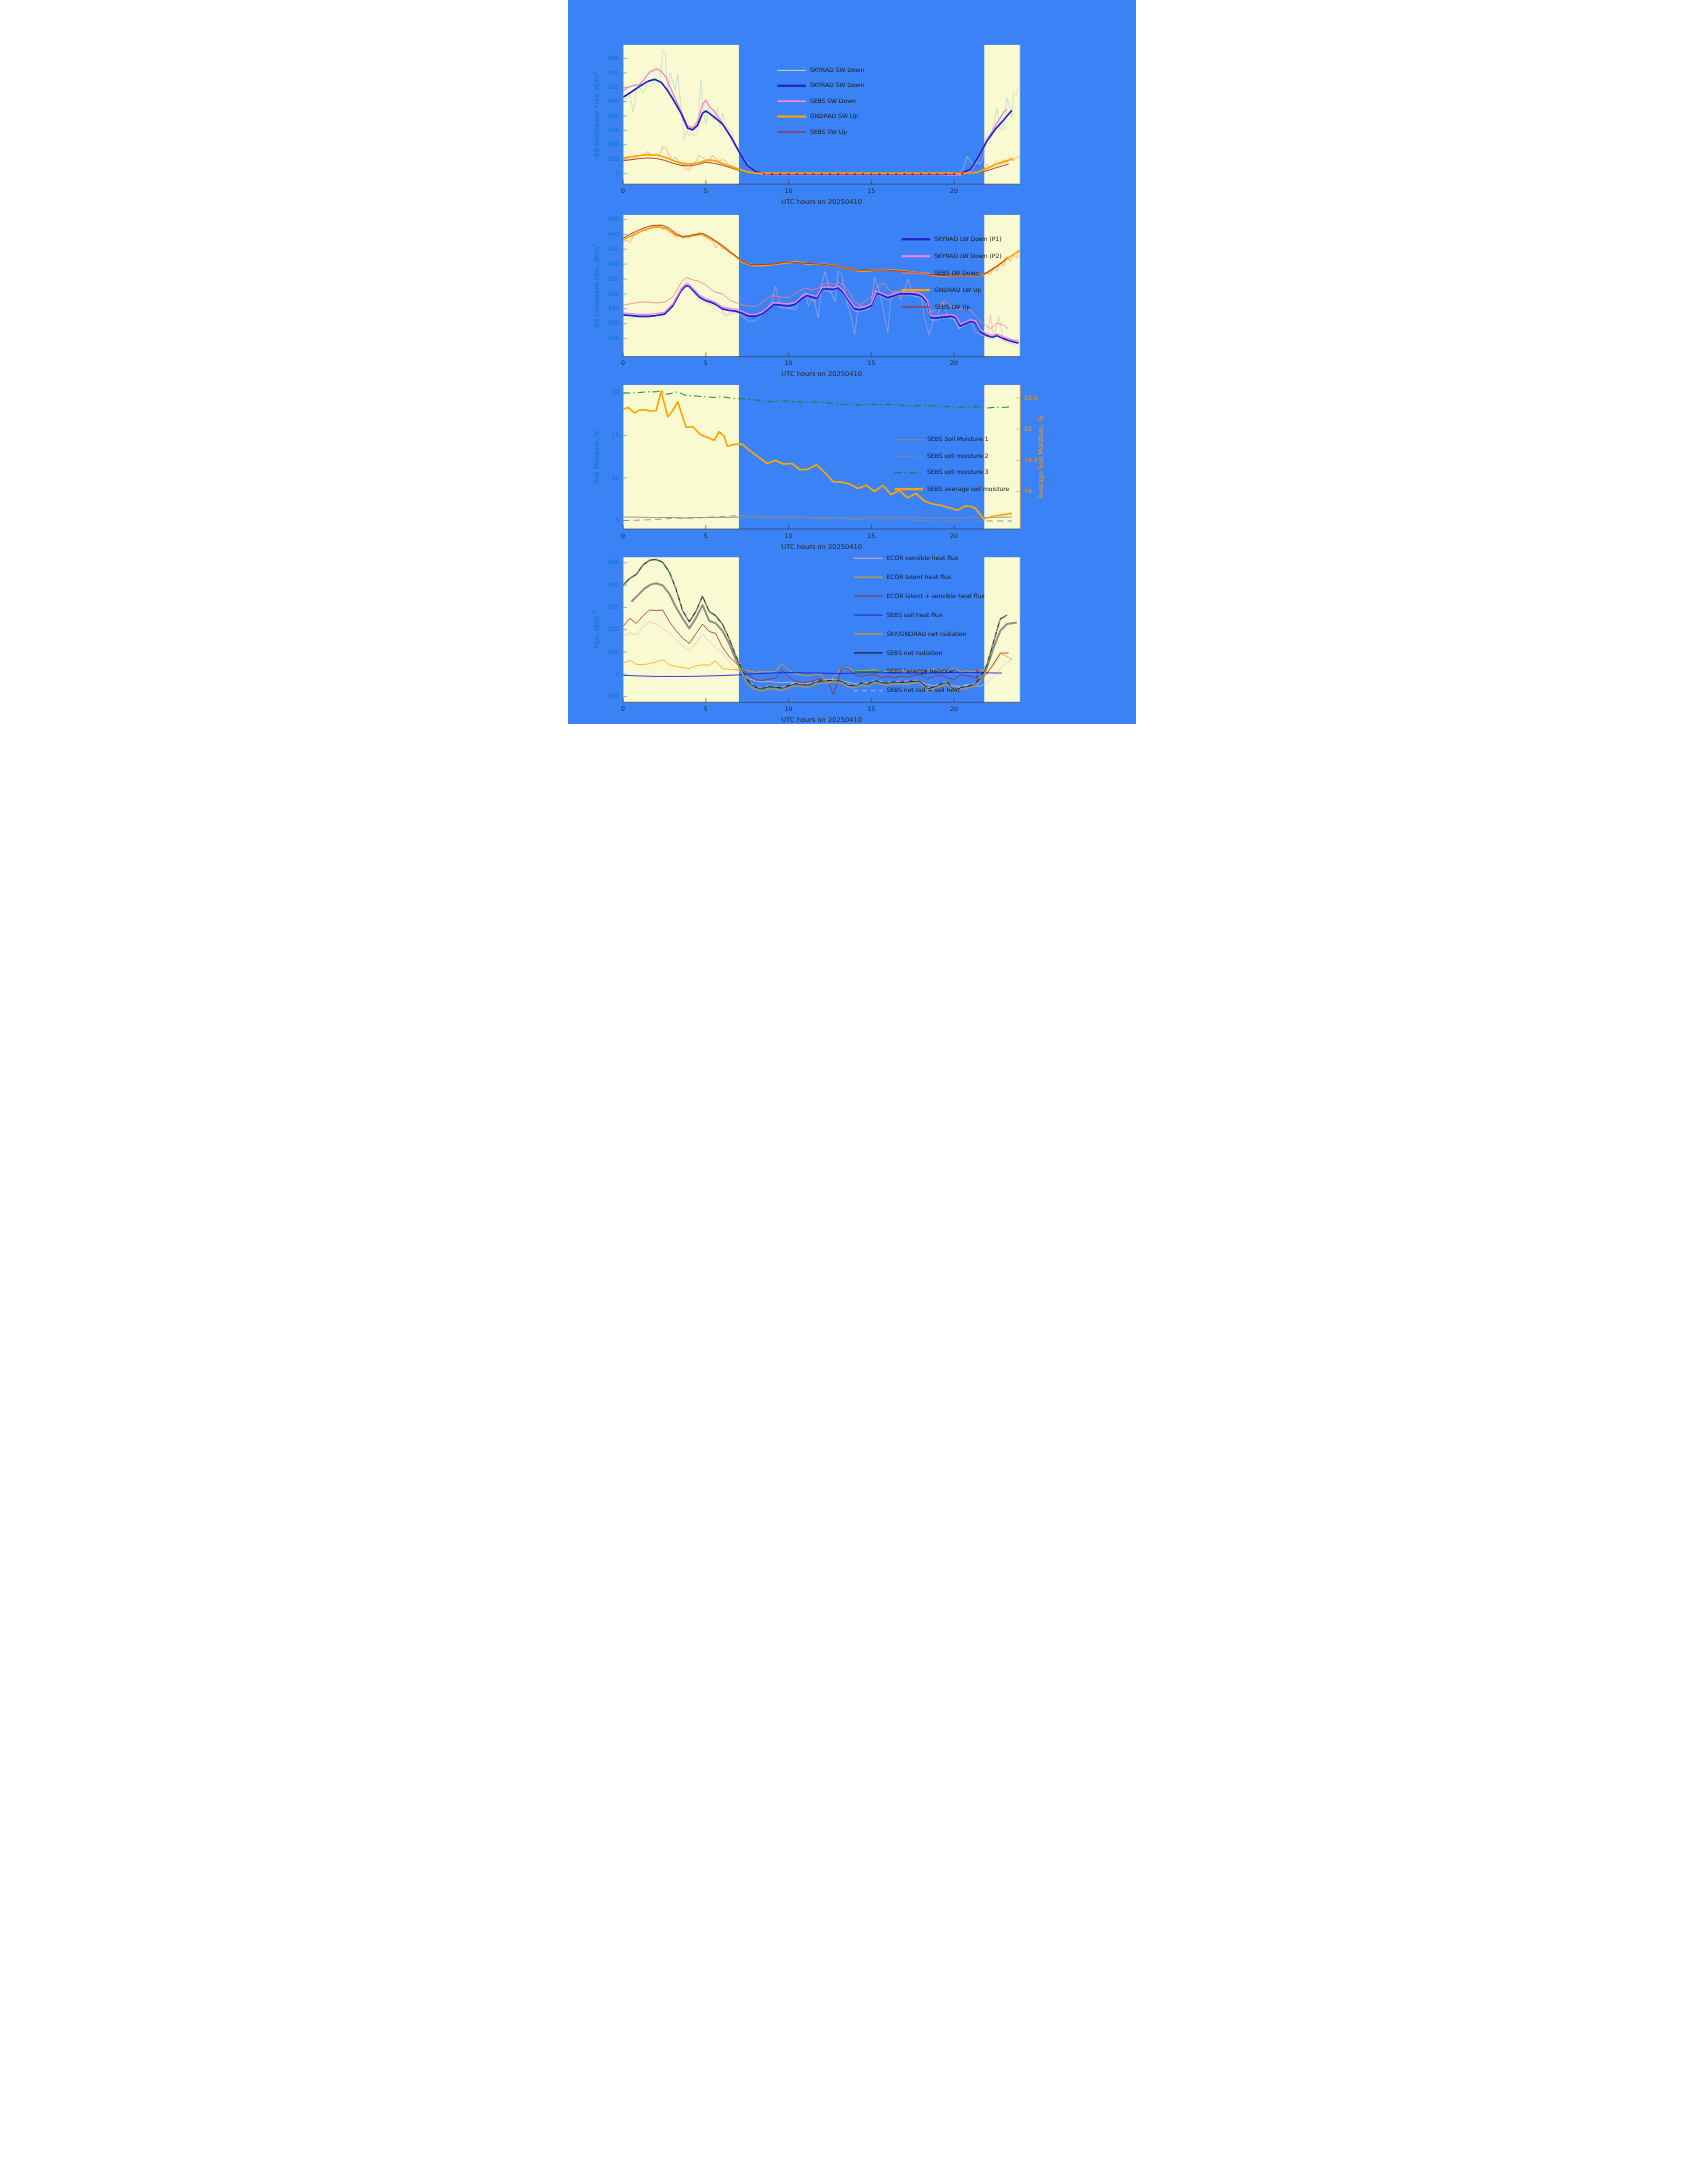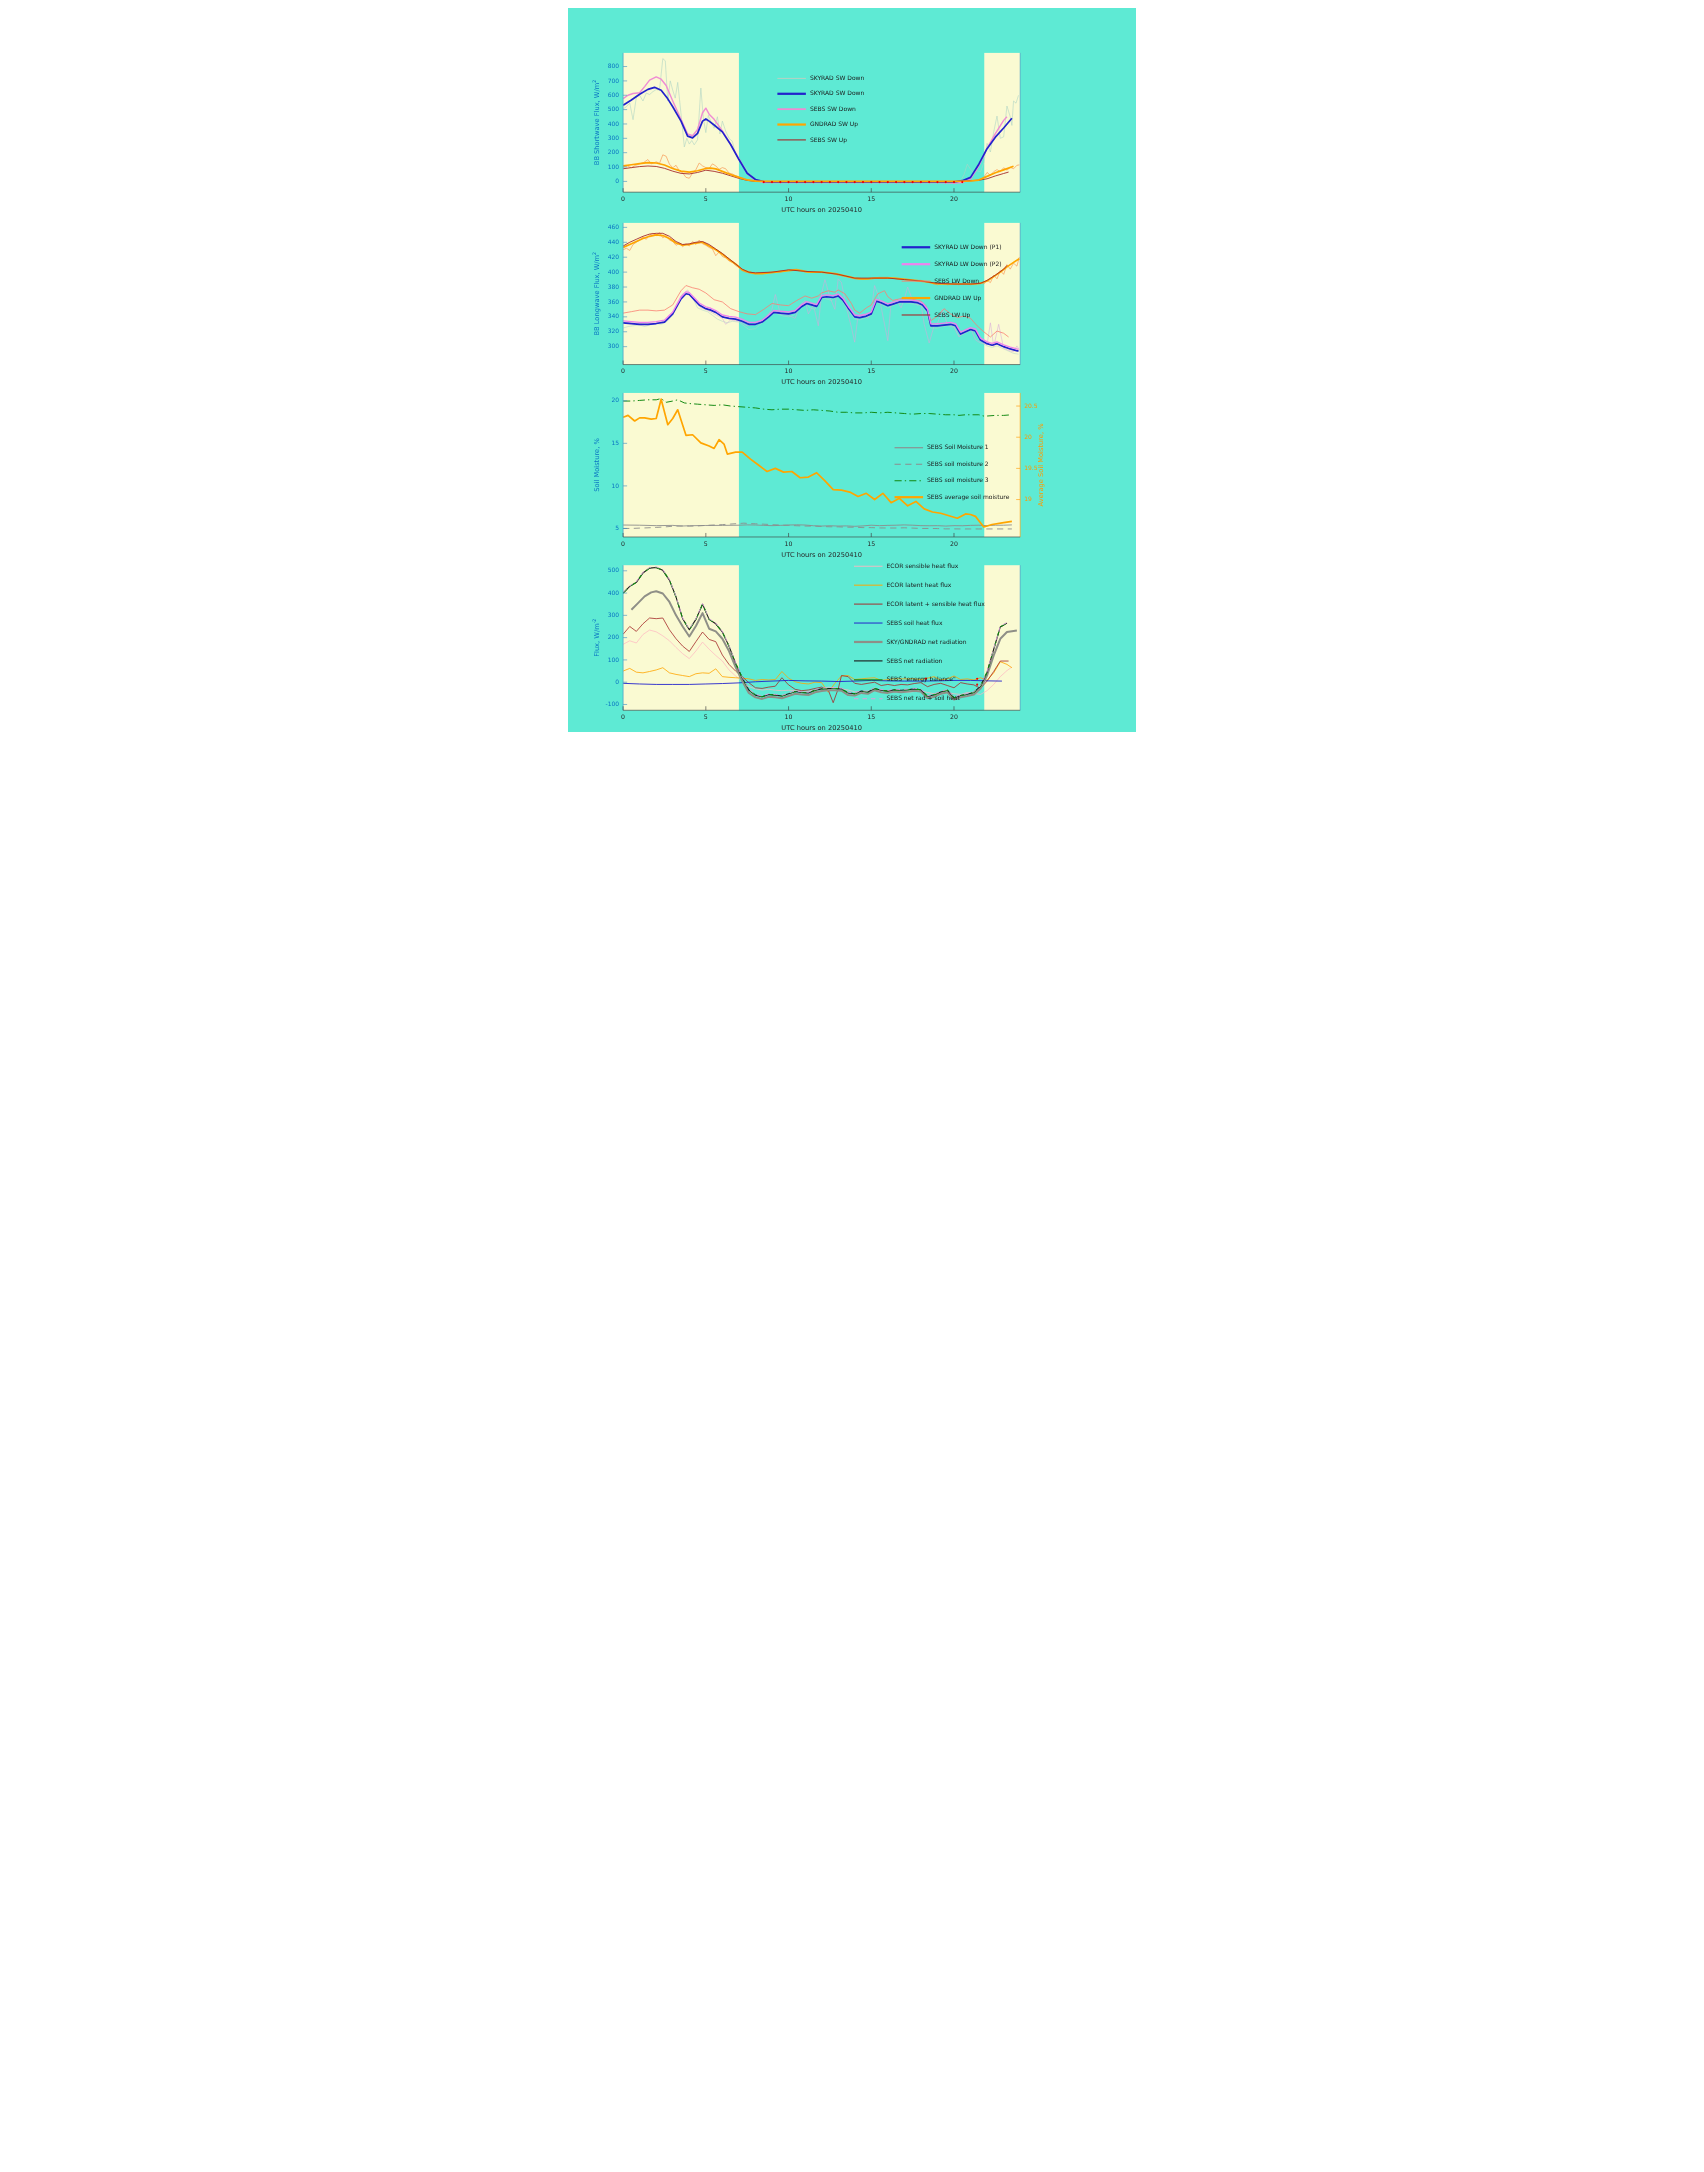--- a/index.html
+++ b/index.html
@@ -1,17 +1,17 @@
 <!DOCTYPE html>
 <html style="font-size:7.1px"><head>
 <meta charset="utf-8">
 <style>
   html,body{margin:0;padding:0;background:#ffffff;}
   body{font-family:"DejaVu Sans", sans-serif;}
-  #figure-wrap{position:relative;width:568px;height:724px;background:#5eead4;margin:8px auto;}
+  #figure-wrap{position:relative;width:568px;height:724px;background:#3b82f6;margin:0 auto;}
   svg text{user-select:none;}
 </style>
 </head>
 <body>
 
 <div id="figure-wrap">
   <svg id="fig" xmlns="http://www.w3.org/2000/svg" width="568" height="724" viewBox="0 0 1275 1625">
       <g>
         <rect x="123.7" y="100.7" width="259.9625" height="312.6" fill="#FAFAD2"></rect>
         <rect x="934.411625" y="100.7" width="80.58837500000004" height="312.6" fill="#FAFAD2"></rect>

